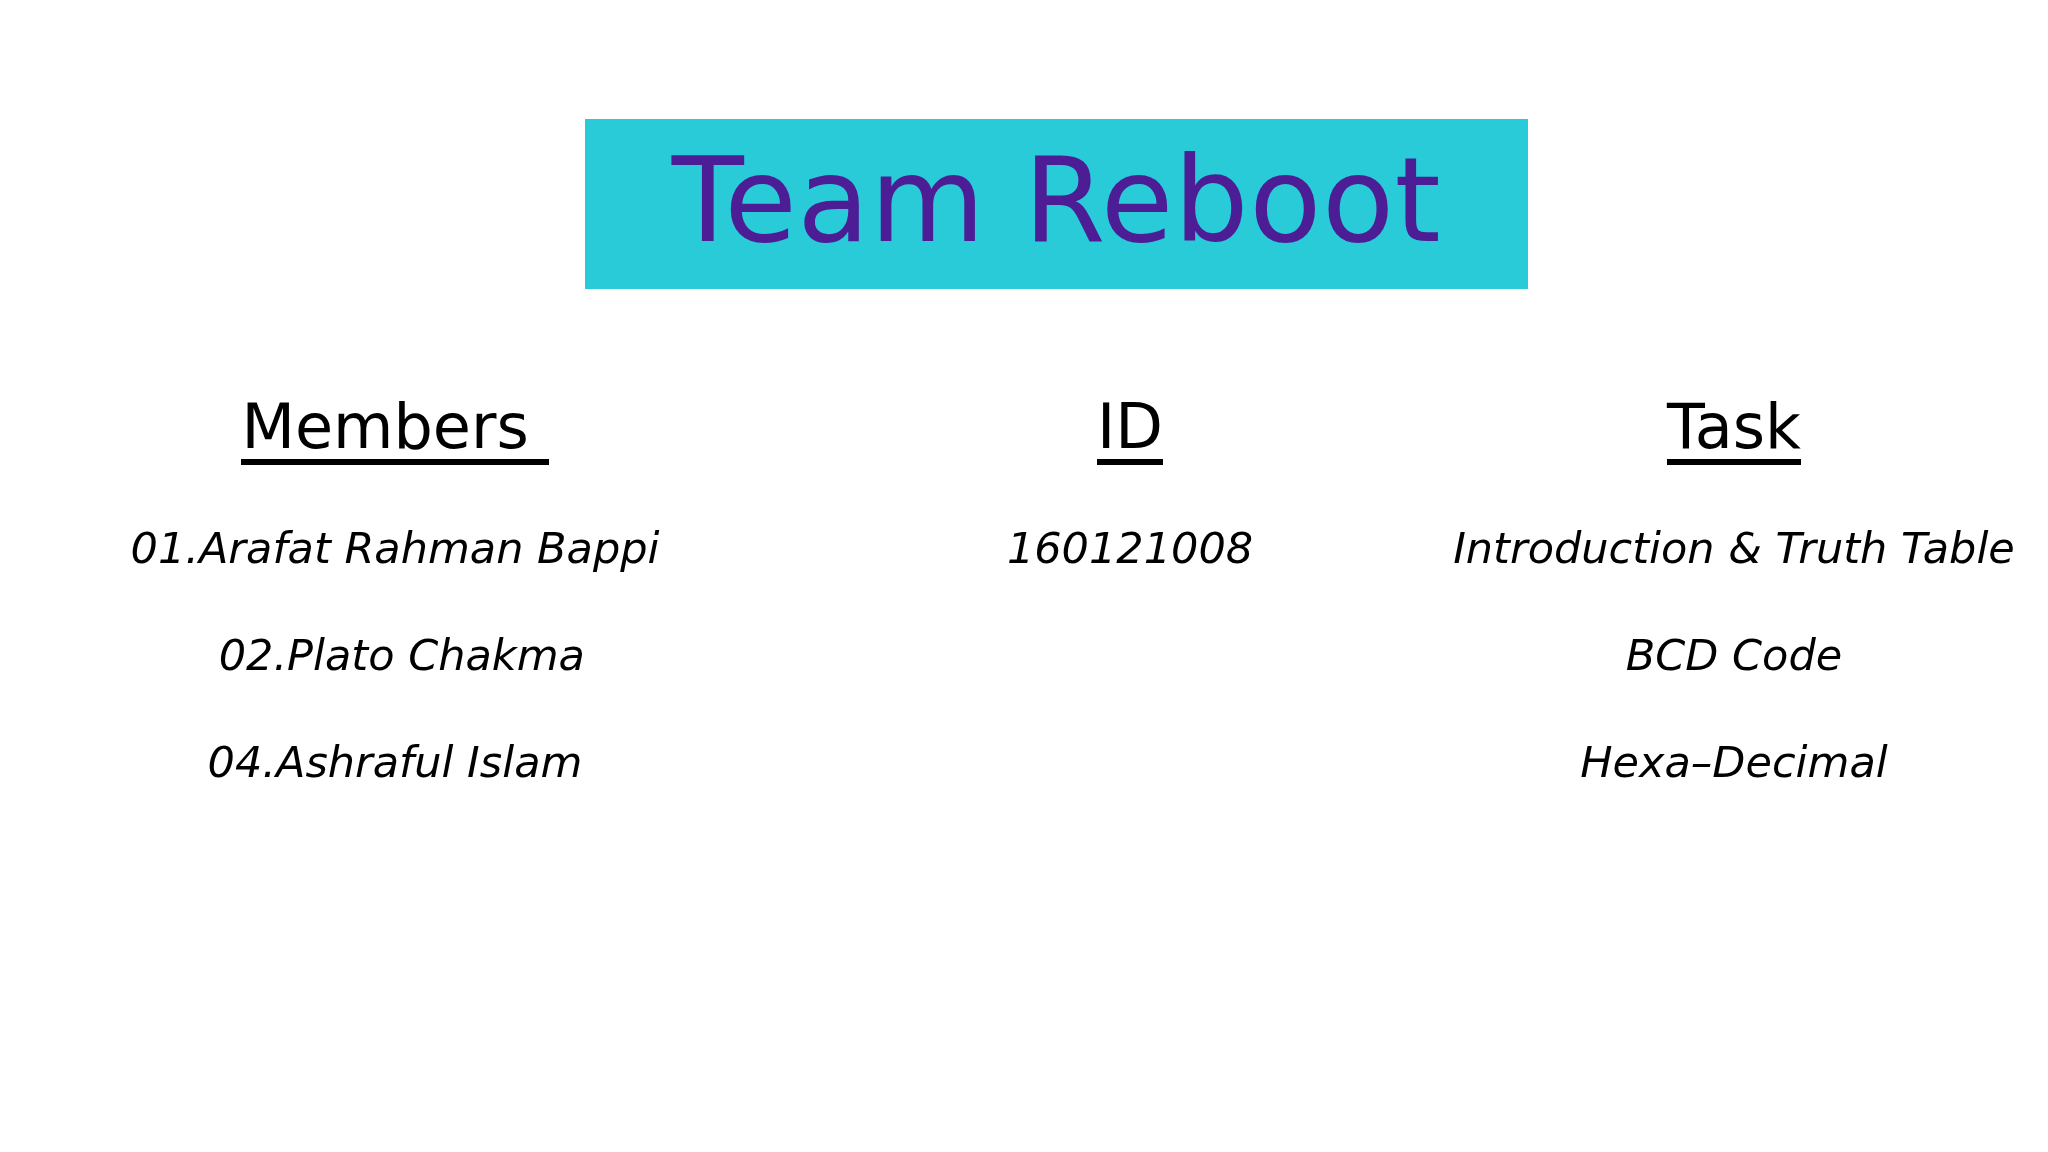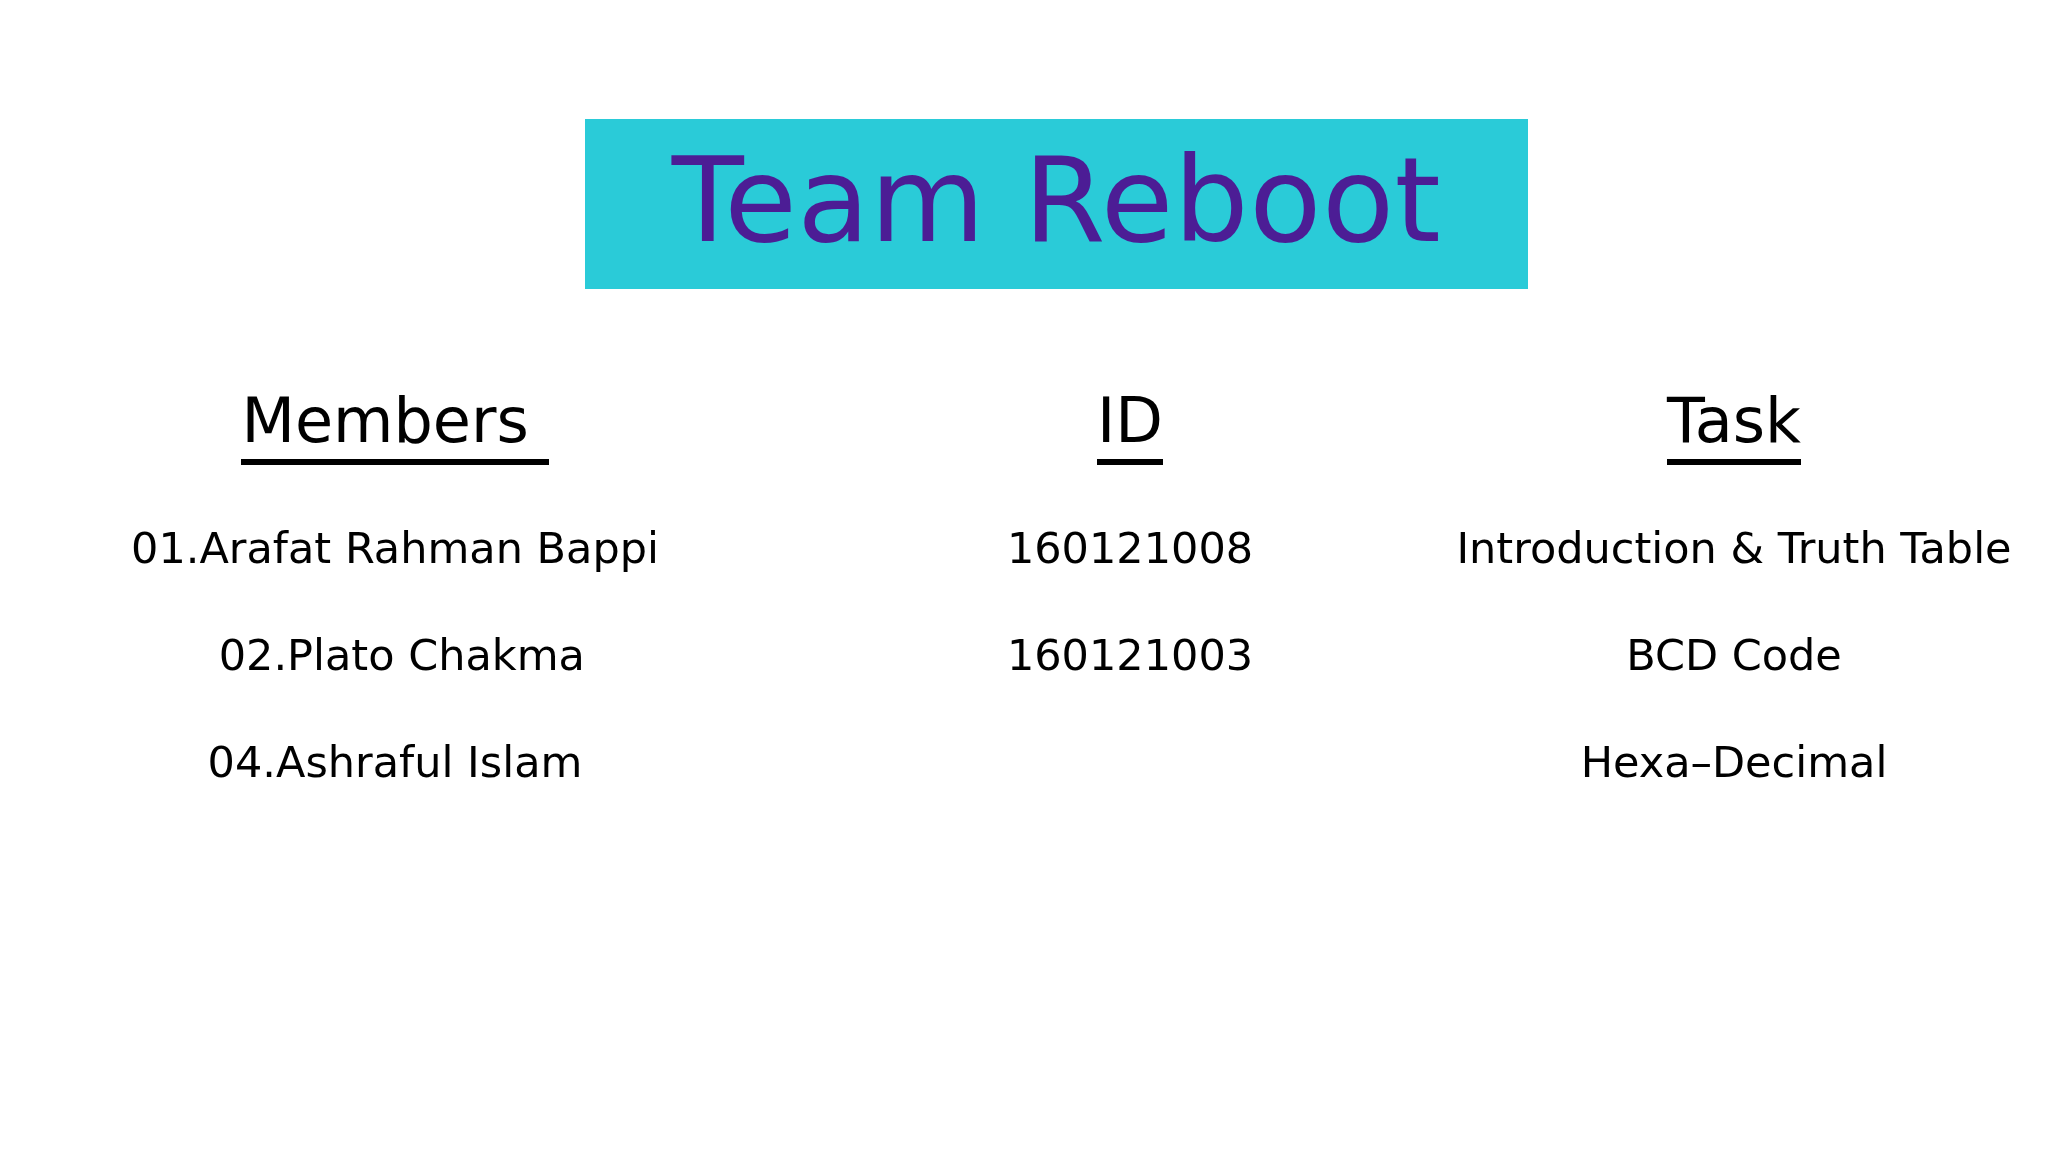--- a/index.html
+++ b/index.html
@@ -93,27 +93,27 @@
   }
   .header-row .cell {
     height: 110px;
     align-items: flex-end;
   }
   .header-text {
     font-size: 62px;
     font-weight: 400;
     line-height: 1.05;
     border-bottom: 6px solid #000000;
-    padding-bottom: 6px;
     white-space: pre;
   }
 
   
   .body-row .cell {
     height: 107px;
+    font-style: italic;
   }
   .body-text {
     font-size: 43px;
     font-weight: 400;
     line-height: 1.15;
     white-space: pre;
   }
 
   .spacer-top { height: 30px; }
 </style>
@@ -151,23 +151,20 @@
       </div>
       <div class="cell col-task">
         <span class="body-text">Introduction &amp; Truth Table</span>
       </div>
     </div>
 
     <div class="row body-row">
       <div class="cell col-members">
         <span class="body-text"> 02.Plato Chakma</span>
       </div>
-      <div class="cell col-id">
-        <span class="body-text">160121003</span>
-      </div>
       <div class="cell col-task">
         <span class="body-text">BCD Code</span>
       </div>
     </div>
 
     <div class="row body-row">
       <div class="cell col-members">
         <span class="body-text">04.Ashraful Islam</span>
       </div>
       <div class="cell col-task">

